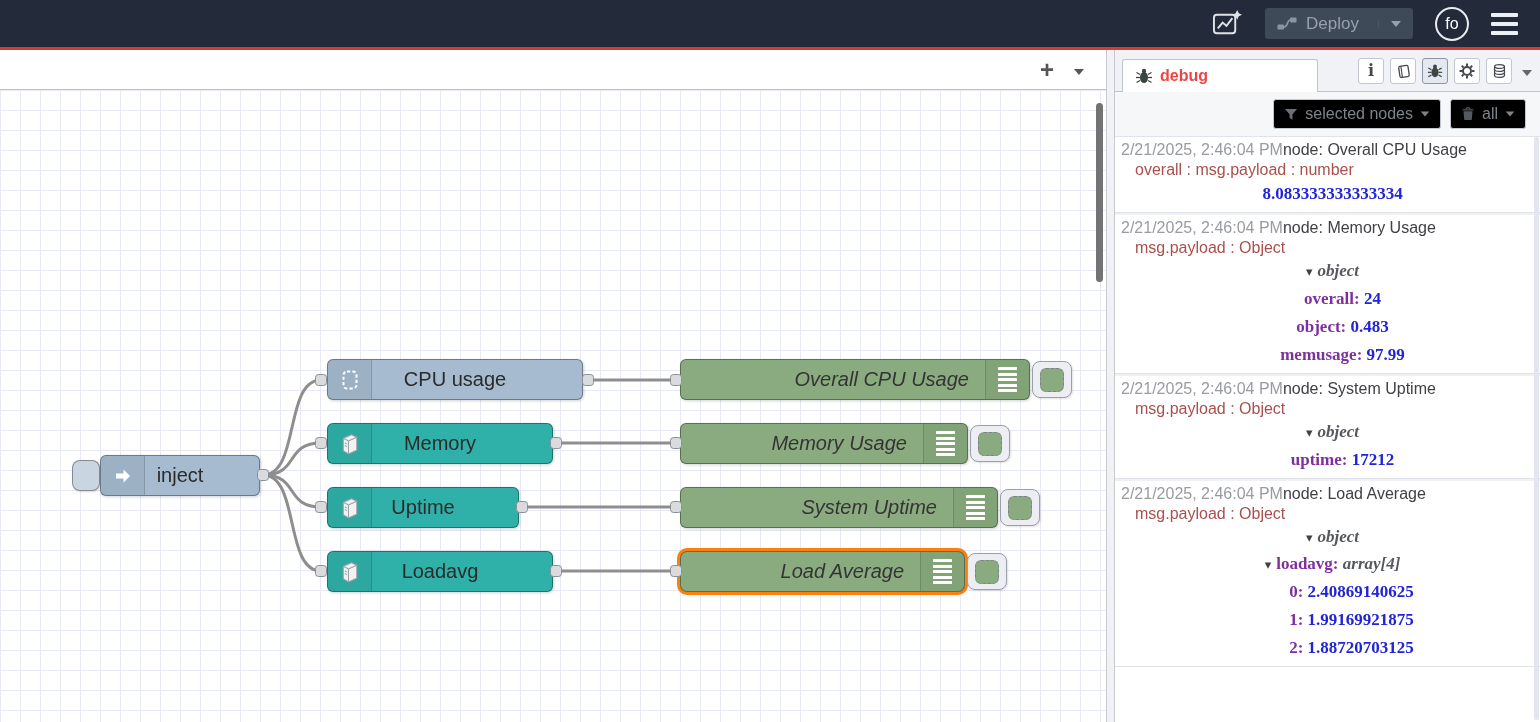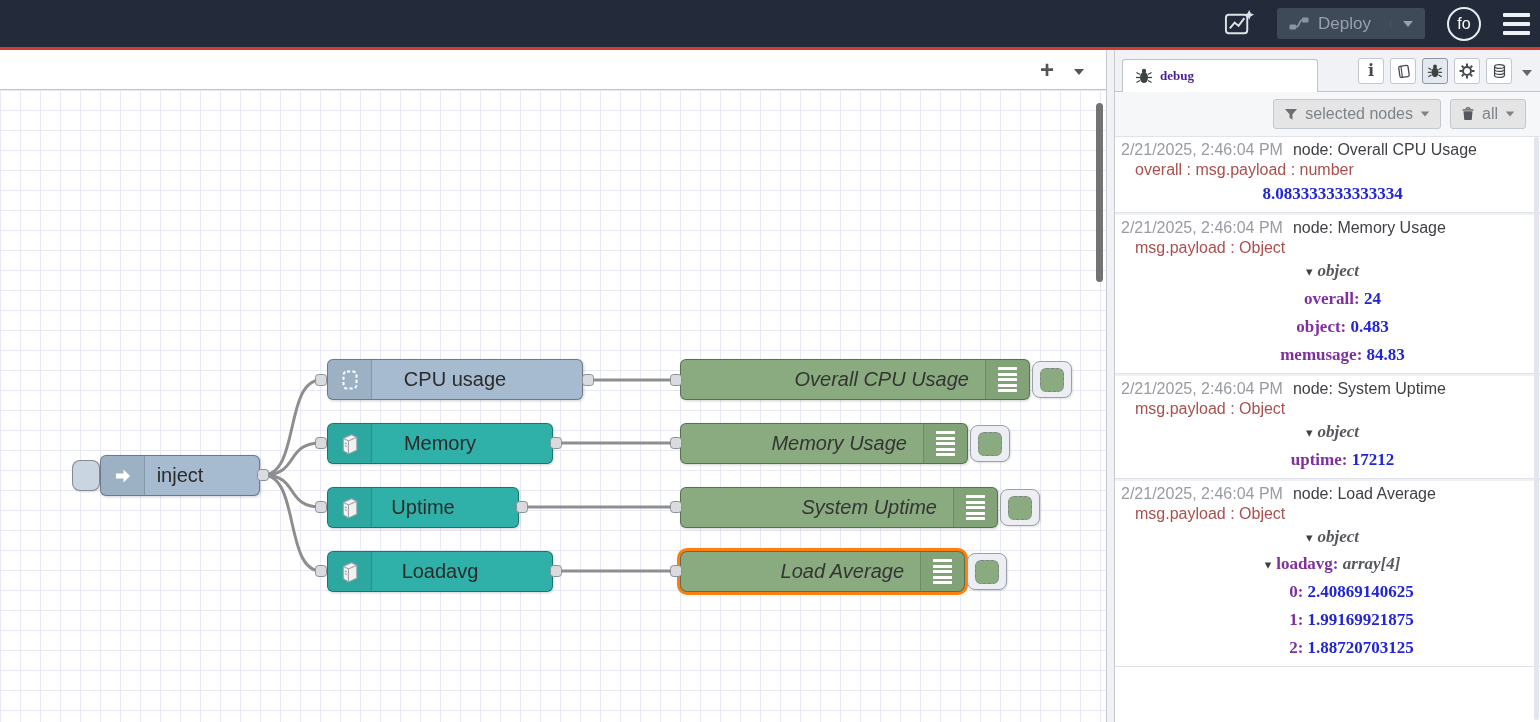--- a/index.html
+++ b/index.html
@@ -2,21 +2,21 @@
 <html><head>
 <meta charset="utf-8">
 <style>
   html,body{margin:0;padding:0;background:#fff;}
   .app{position:relative;width:1540px;height:722px;overflow:hidden;
        font-family:"Liberation Sans",sans-serif;box-sizing:border-box;}
   .app *{box-sizing:border-box;}
 
   
   .topbar{position:absolute;left:0;top:0;width:1540px;height:47px;background:#232b3a;
-          display:flex;align-items:center;justify-content:flex-end;gap:22px;padding-right:10px;}
+          display:flex;align-items:center;justify-content:flex-end;gap:22px;padding-right:22px;}
   .redline{position:absolute;left:0;top:47px;width:1540px;height:3px;background:#d23c32;}
   .hbtn{display:flex;align-items:center;justify-content:center;cursor:pointer;}
   .deploy-btn{height:31px;background:#3f4a59;border-radius:3px;display:flex;align-items:center;
               padding:0 12px;gap:9px;color:#97a0ab;font-size:17px;cursor:default;}
   .deploy-caret{margin-left:10px;padding-left:12px;border-left:1px solid rgba(255,255,255,0.08);
                 display:flex;align-items:center;}
   .tri{width:0;height:0;border-left:5px solid transparent;border-right:5px solid transparent;
        border-top:6px solid currentColor;display:inline-block;}
   .avatar{width:34px;height:34px;border-radius:50%;border:2px solid #e9ecef;color:#fff;
           display:flex;align-items:center;justify-content:center;font-size:16px;}
@@ -69,40 +69,40 @@
             border-left:1px solid #c6c9d0;border-right:1px solid #c6c9d0;cursor:col-resize;}
 
   
   .sidebar{position:absolute;left:1115px;top:50px;width:425px;height:672px;background:#fff;
            display:flex;flex-direction:column;}
   .sb-tabs{height:42px;background:#f1f2f5;border-bottom:1px solid #bfc3cb;position:relative;
            display:flex;align-items:flex-end;}
   .sb-tab{height:33px;background:#fff;border:1px solid #bfc3cb;border-bottom:none;margin-left:7px;
           width:196px;display:flex;align-items:center;gap:7px;padding:0 12px;border-radius:3px 3px 0 0;
           margin-bottom:-1px;position:relative;z-index:2;background-clip:padding-box;cursor:pointer;}
-  .sb-tab-label{font-size:13px;font-weight:bold;color:#4c1d95;font-family:Liberation Serif, serif;}
+  .sb-tab-label{font-size:16px;font-weight:bold;color:#ef4444;}
   .sb-btns{position:absolute;right:8px;top:8px;display:flex;align-items:center;gap:6px;}
   .sq-btn{width:26px;height:26px;background:#fff;border:1px solid #c3c7cf;border-radius:3px;
           display:flex;align-items:center;justify-content:center;color:#45484e;cursor:pointer;}
   .sq-btn.active{background:#e4e8f0;border-color:#8f95a3;}
   .sb-caret{color:#666;margin-left:4px;cursor:pointer;}
   .info-i{font-family:"DejaVu Serif",serif;font-weight:bold;font-size:16px;line-height:1;}
 
   .sb-toolbar{height:44px;background:#f6f7f9;display:flex;align-items:center;justify-content:flex-end;
               gap:9px;padding-right:14px;}
-  .tb-btn{height:30px;background:#e5e5e5;border:1px solid #c3c7cf;border-radius:3px;display:flex;
+  .tb-btn{height:30px;background:#000000;border:1px solid #c3c7cf;border-radius:3px;display:flex;
           align-items:center;gap:7px;padding:0 10px;color:#7e838b;font-size:16px;cursor:pointer;}
   .tb-btn .tri{transform:scale(0.85);}
 
   .dmsgs{flex:1;background:#f0f1f5;overflow:hidden;position:relative;border-top:1px solid #e0e3e9;}
   .dmsg{background:#fff;border-bottom:1px solid #dfe2e8;margin-bottom:2px;padding:3px 6px 4px 6px;}
   .dmsg-filler{background:#fff;position:absolute;left:0;right:0;bottom:0;top:530px;}
   .mrow{font-size:16px;line-height:20px;white-space:nowrap;overflow:hidden;}
   .ts{color:#989ba1;}
-  .nn{color:#3f4145;margin-left:10px;}
+  .nn{color:#3f4145;}
   .ppath{color:#a9504e;font-size:16px;line-height:20px;white-space:nowrap;overflow:hidden;margin-left:14px;}
   .mono{font-family:Liberation Serif, serif;font-size:17px;font-weight:bold;line-height:28px;
         color:#333;white-space:pre;overflow:hidden;text-align:center;}
   .mono.objrow{line-height:26px;}
   .lvl1{padding-left:10px;}
   .lvl2{padding-left:30px;}
   .lvl3{padding-left:48px;}
   .caretg{font-size:13px;color:#3f4145;margin-right:5px;font-style:normal;font-weight:normal;}
   .objmeta{font-style:italic;color:#55585c;}
   .jkey{color:#7f2f9e;}
@@ -396,21 +396,21 @@
         <div class="ppath">overall : msg.payload : number</div>
         <div class="mono lvl1"><span class="jnum">8.083333333333334</span></div>
       </div>
 
       <div class="dmsg">
         <div class="mrow"><span class="ts">2/21/2025, 2:46:04 PM</span><span class="nn">node: Memory Usage</span></div>
         <div class="ppath">msg.payload : Object</div>
         <div class="mono objrow lvl1"><span class="caretg">▾</span><span class="objmeta">object</span></div>
         <div class="mono lvl2"><span class="jkey">overall</span><span class="jnum">24</span></div>
         <div class="mono lvl2"><span class="jkey">object</span><span class="jnum">0.483</span></div>
-        <div class="mono lvl2"><span class="jkey">memusage</span><span class="jnum">84.83</span></div>
+        <div class="mono lvl2"><span class="jkey">memusage</span><span class="jnum">97.99</span></div>
       </div>
 
       <div class="dmsg">
         <div class="mrow"><span class="ts">2/21/2025, 2:46:04 PM</span><span class="nn">node: System Uptime</span></div>
         <div class="ppath">msg.payload : Object</div>
         <div class="mono objrow lvl1"><span class="caretg">▾</span><span class="objmeta">object</span></div>
         <div class="mono lvl2"><span class="jkey">uptime</span><span class="jnum">17212</span></div>
       </div>
 
       <div class="dmsg">

